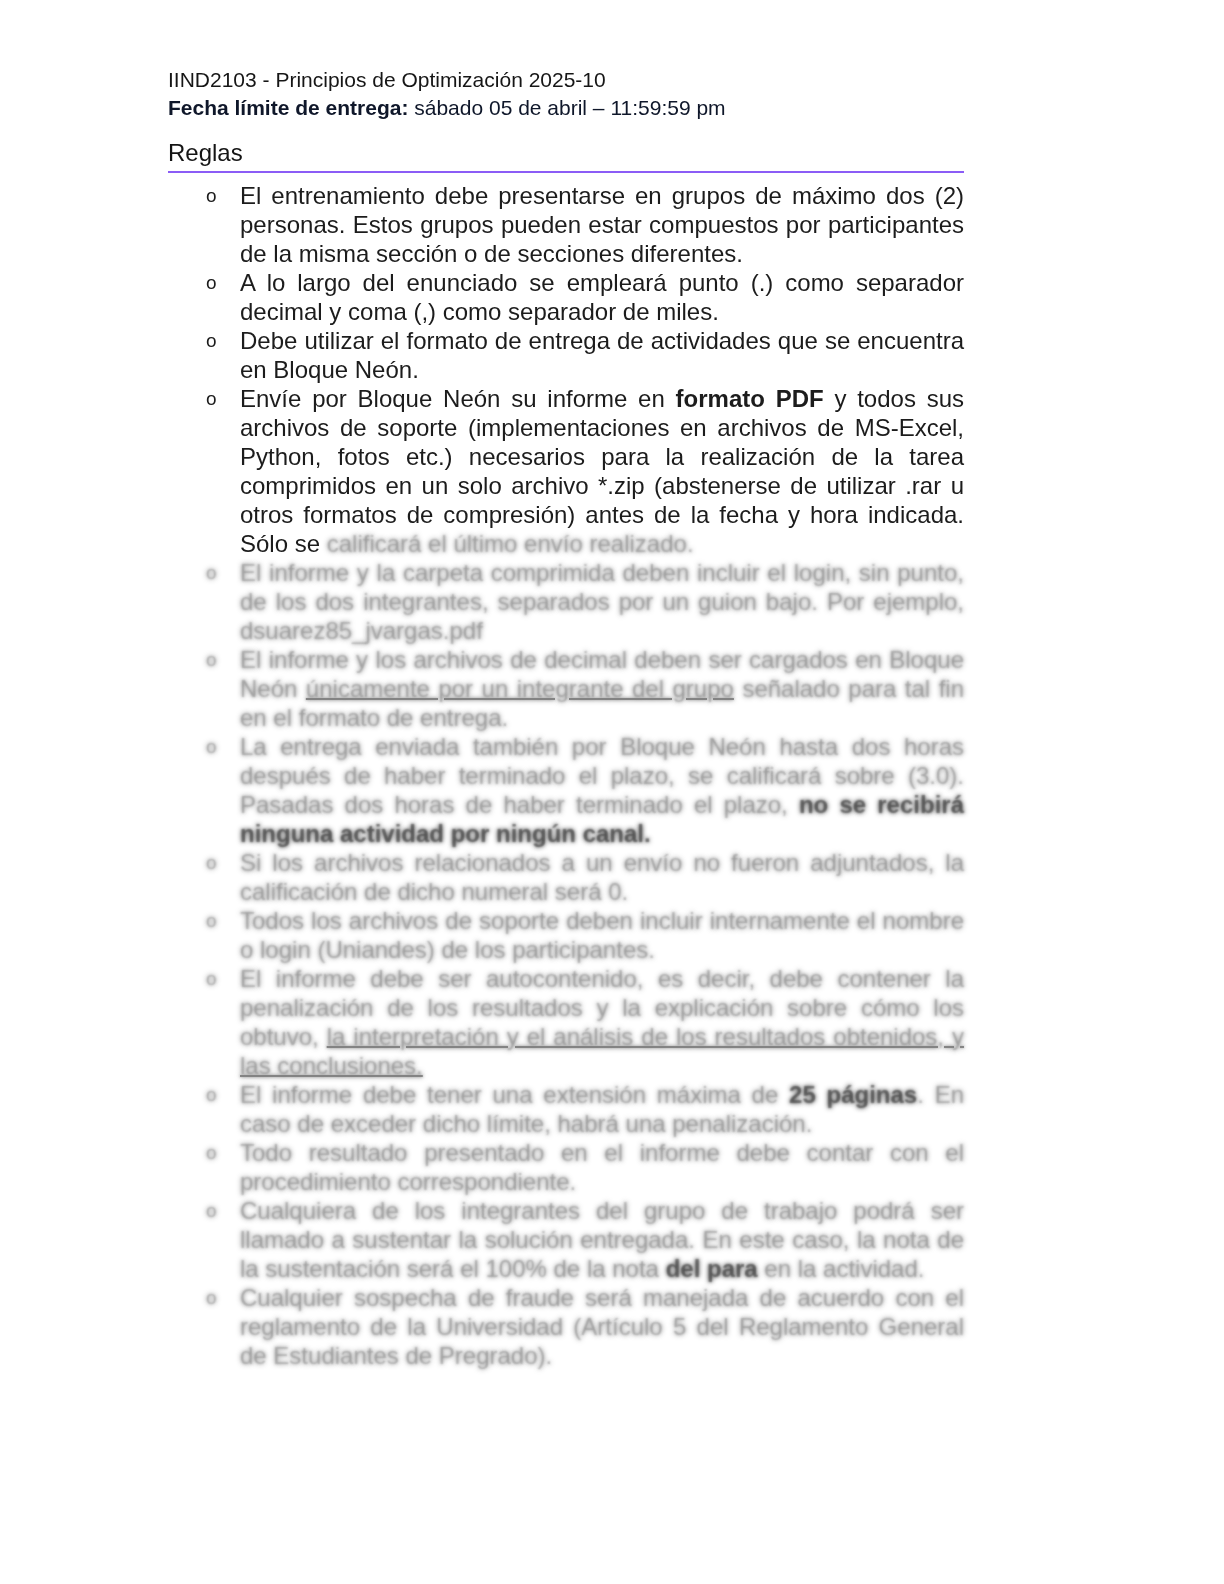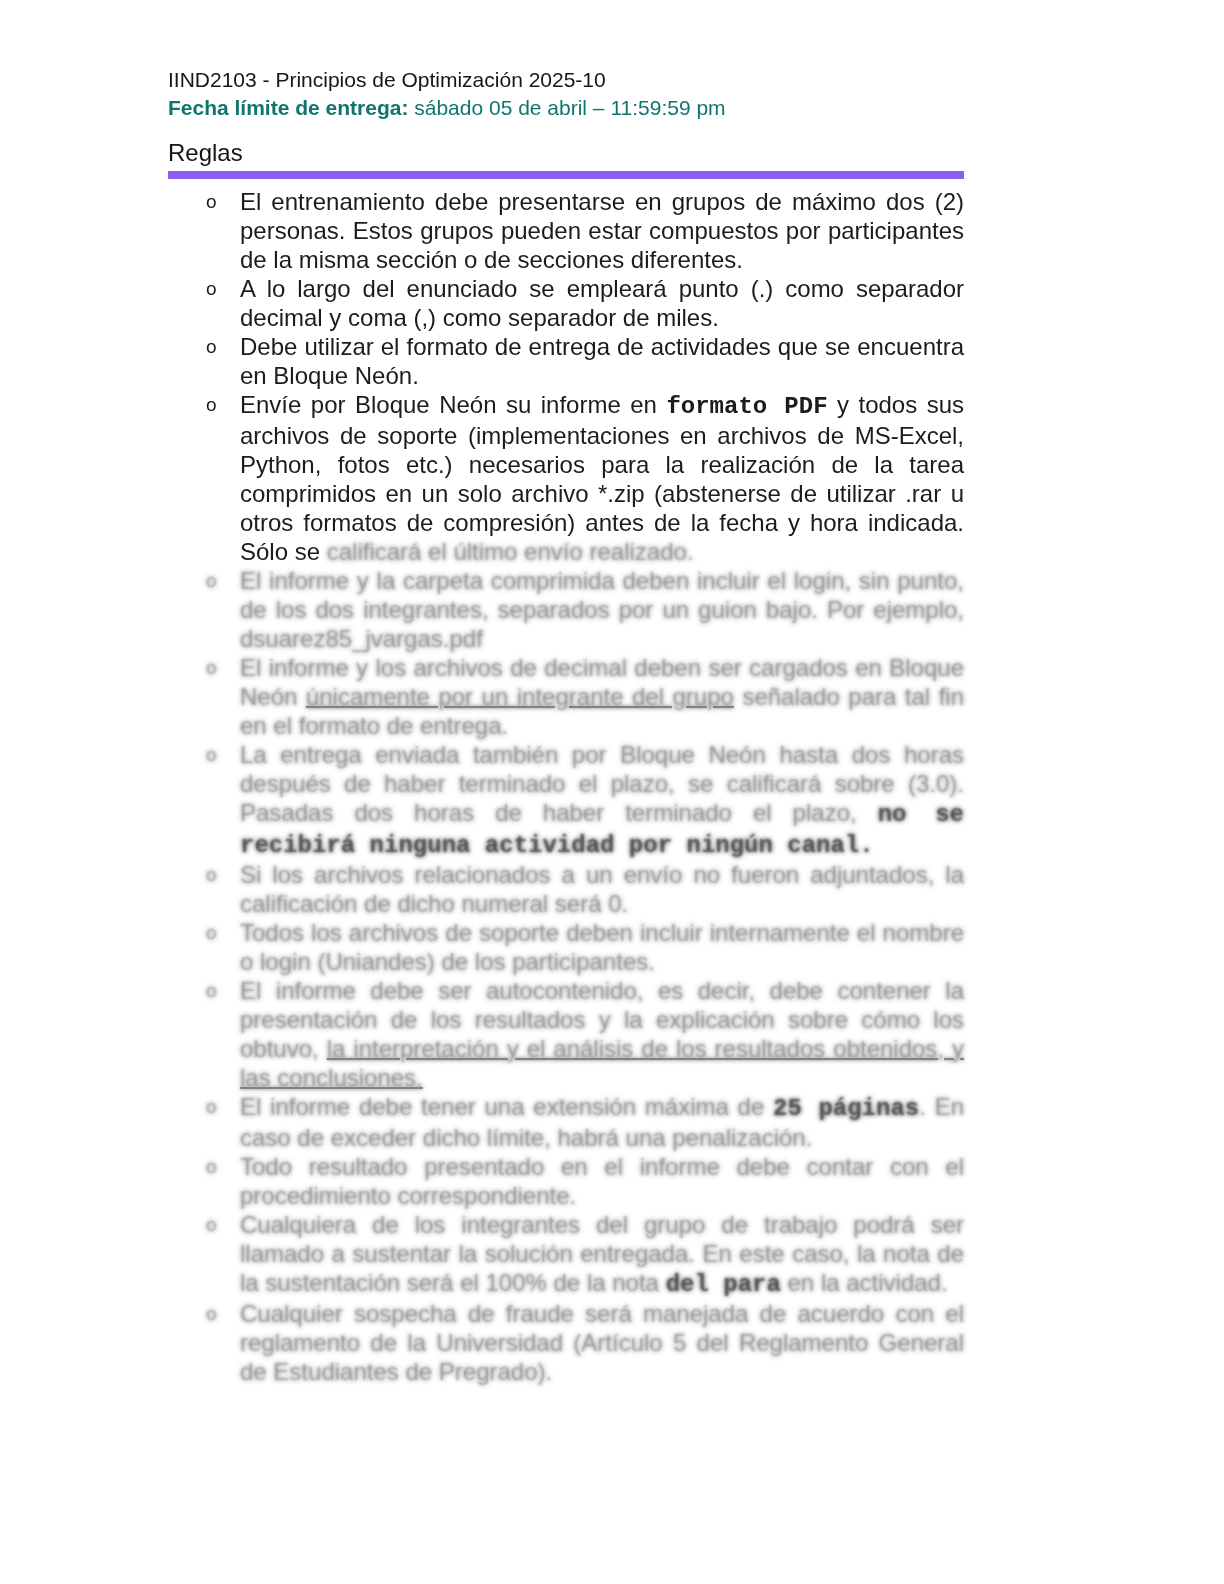--- a/index.html
+++ b/index.html
@@ -15,38 +15,38 @@
     overflow: hidden;
   }
   .course-header {
     font-size: 21px;
     line-height: 28px;
     color: #161616;
   }
   .deadline-line {
     font-size: 21px;
     line-height: 28px;
-    color: #0f766e;
+    color: #0f172a;
   }
   .deadline-label { font-weight: 700; }
   .doc-title {
     margin-top: 22px;
     text-align: center;
     font-size: 41px;
     line-height: 50px;
     font-weight: 400;
     color: #111111;
   }
   .section-heading {
     margin-top: 16px;
     font-size: 24px;
     line-height: 30px;
     font-weight: 400;
     color: #141414;
-    border-bottom: 8px solid #8b5cf6;
+    border-bottom: 2px solid #8b5cf6;
     padding-bottom: 3px;
   }
   .rules-list {
     margin: 8px 0 0 0;
     padding: 0;
     list-style: none;
   }
   .rule-item {
     display: flex;
     align-items: flex-start;
@@ -59,21 +59,21 @@
     line-height: 29px;
     color: #1c1c1c;
   }
   .rule-text {
     flex: 1 1 auto;
     font-size: 24px;
     line-height: 29px;
     text-align: justify;
     color: #1c1c1c;
   }
-  .seg-bold { font-weight: 700; font-family: Liberation Mono, monospace; }
+  .seg-bold { font-weight: 700; }
   .seg-underline {
     text-decoration: underline;
     text-decoration-thickness: 2px;
   }
   
   .blur {
     color: transparent;
     text-shadow: 0 0 5px rgba(110,110,110,0.85), 0 0 2px rgba(140,140,140,0.55);
   }
   .blur.seg-bold {
@@ -128,21 +128,21 @@
       <li class="rule-item">
         <span class="bullet-marker blur">o</span>
         <span class="rule-text"><span class="text-segment blur">Si los archivos relacionados a un envío no fueron adjuntados, la calificación de dicho numeral será 0.</span></span>
       </li>
       <li class="rule-item">
         <span class="bullet-marker blur">o</span>
         <span class="rule-text"><span class="text-segment blur">Todos los archivos de soporte deben incluir internamente el nombre o login (Uniandes) de los participantes.</span></span>
       </li>
       <li class="rule-item">
         <span class="bullet-marker blur">o</span>
-        <span class="rule-text"><span class="text-segment blur">El informe debe ser autocontenido, es decir, debe contener la presentación de los resultados y la explicación sobre cómo los obtuvo, </span><span class="text-segment seg-underline blur">la interpretación y el análisis de los resultados obtenidos, y las conclusiones.</span></span>
+        <span class="rule-text"><span class="text-segment blur">El informe debe ser autocontenido, es decir, debe contener la penalización de los resultados y la explicación sobre cómo los obtuvo, </span><span class="text-segment seg-underline blur">la interpretación y el análisis de los resultados obtenidos, y las conclusiones.</span></span>
       </li>
       <li class="rule-item">
         <span class="bullet-marker blur">o</span>
         <span class="rule-text"><span class="text-segment blur">El informe debe tener una extensión máxima de </span><span class="text-segment seg-bold blur">25 páginas</span><span class="text-segment blur">. En caso de exceder dicho límite, habrá una penalización.</span></span>
       </li>
       <li class="rule-item">
         <span class="bullet-marker blur">o</span>
         <span class="rule-text"><span class="text-segment blur">Todo resultado presentado en el informe debe contar con el procedimiento correspondiente.</span></span>
       </li>
       <li class="rule-item">

